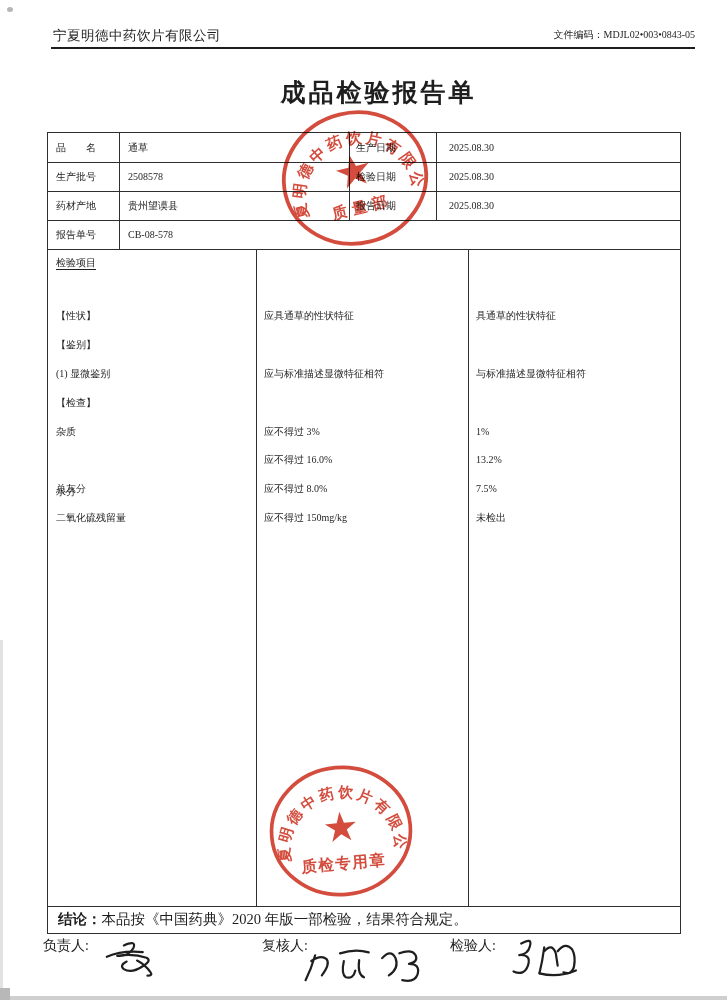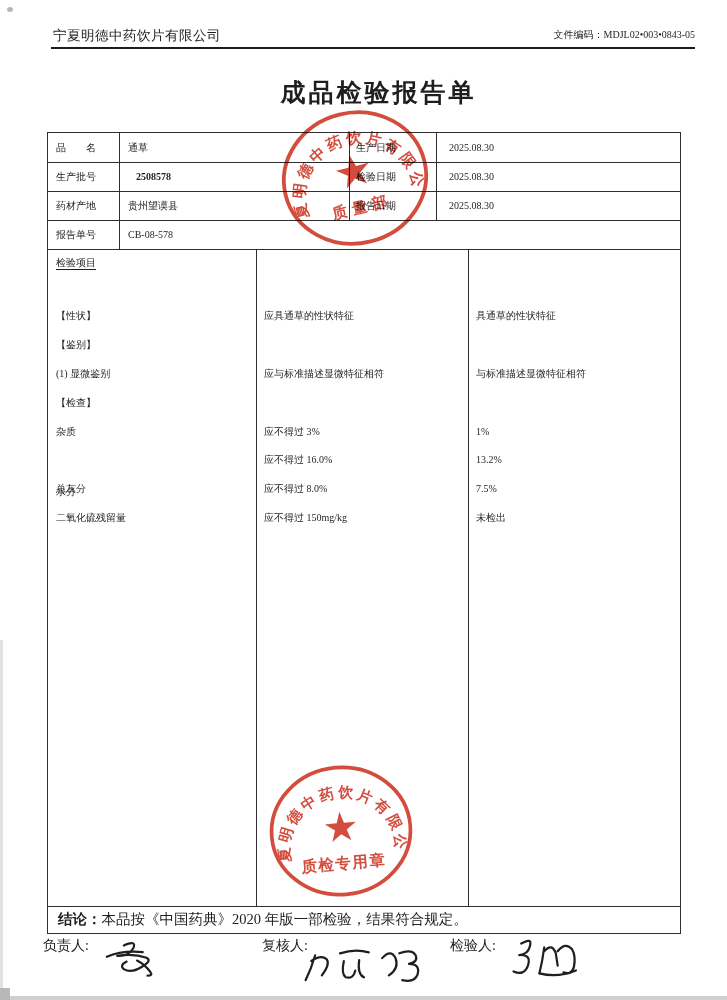--- a/index.html
+++ b/index.html
@@ -60,21 +60,21 @@
     <div class="vline" style="left:388px;top:0;height:87px;"></div>
     <div class="vline" style="left:208px;top:116px;height:657px;"></div>
     <div class="vline" style="left:420px;top:116px;height:657px;"></div>
 
     <div class="cell rowline" style="top:0;left:8px;">品　　名</div>
     <div class="cell rowline" style="top:0;left:80px;">通草</div>
     <div class="cell rowline" style="top:0;left:308px;">生产日期</div>
     <div class="cell rowline" style="top:0;left:401px;">2025.08.30</div>
 
     <div class="cell rowline" style="top:29px;left:8px;">生产批号</div>
-    <div class="cell rowline" style="top:29px;left:88px;font-weight:bold;">2508578</div>
+    <div class="cell rowline" style="top:29px;left:80px;">2508578</div>
     <div class="cell rowline" style="top:29px;left:308px;">检验日期</div>
     <div class="cell rowline" style="top:29px;left:401px;">2025.08.30</div>
 
     <div class="cell rowline" style="top:58px;left:8px;">药材产地</div>
     <div class="cell rowline" style="top:58px;left:80px;">贵州望谟县</div>
     <div class="cell rowline" style="top:58px;left:308px;">报告日期</div>
     <div class="cell rowline" style="top:58px;left:401px;">2025.08.30</div>
 
     <div class="cell rowline" style="top:87px;left:8px;">报告单号</div>
     <div class="cell rowline" style="top:87px;left:80px;">CB-08-578</div>

